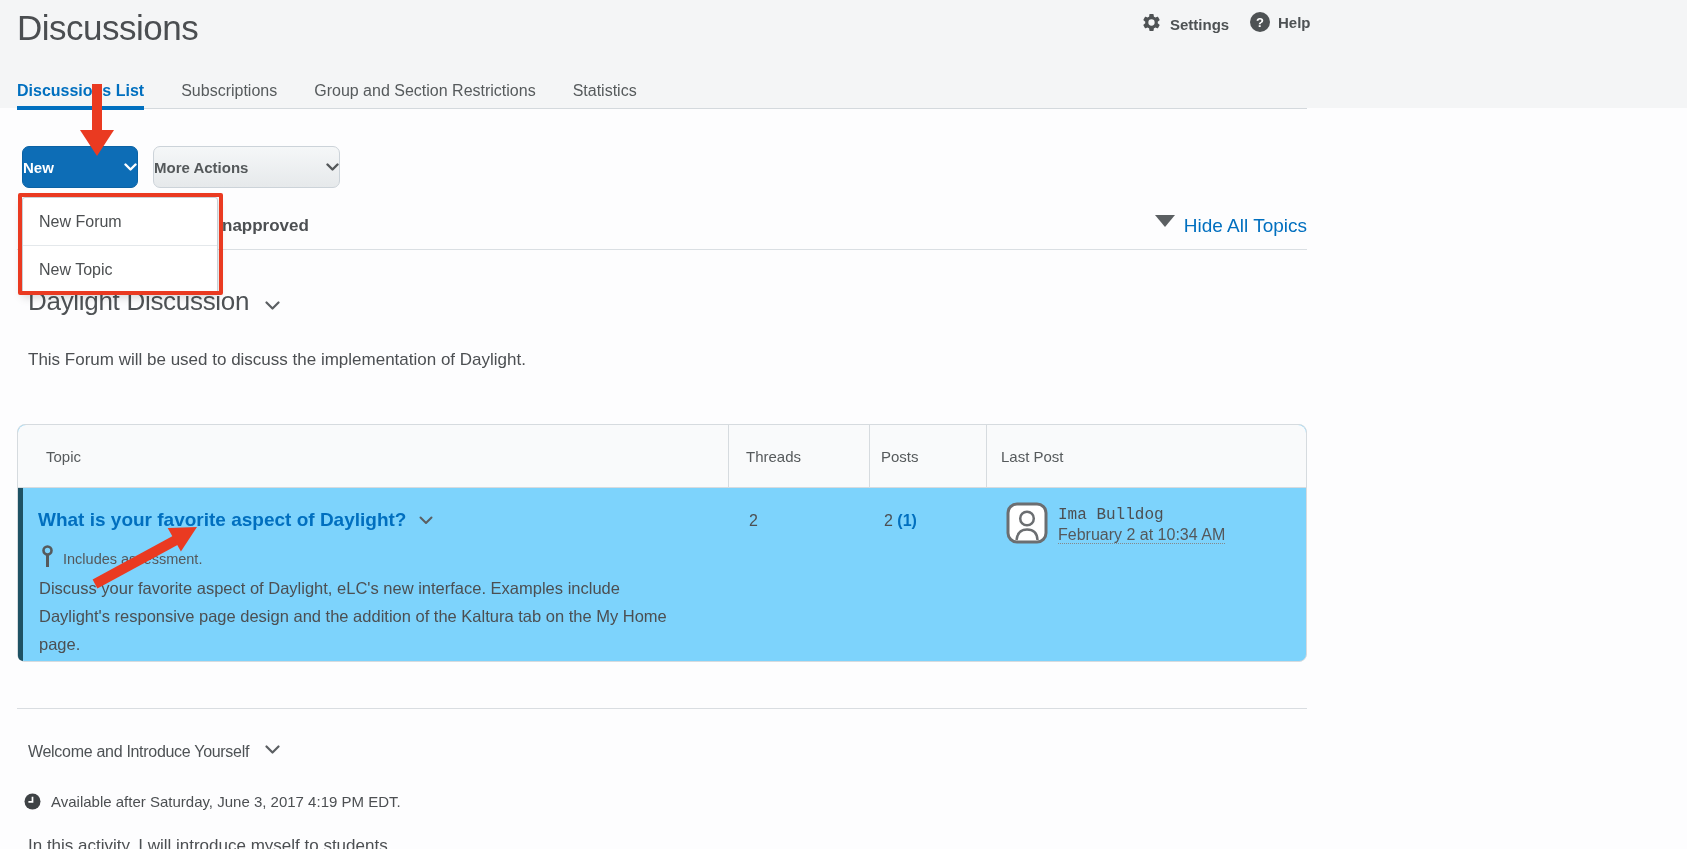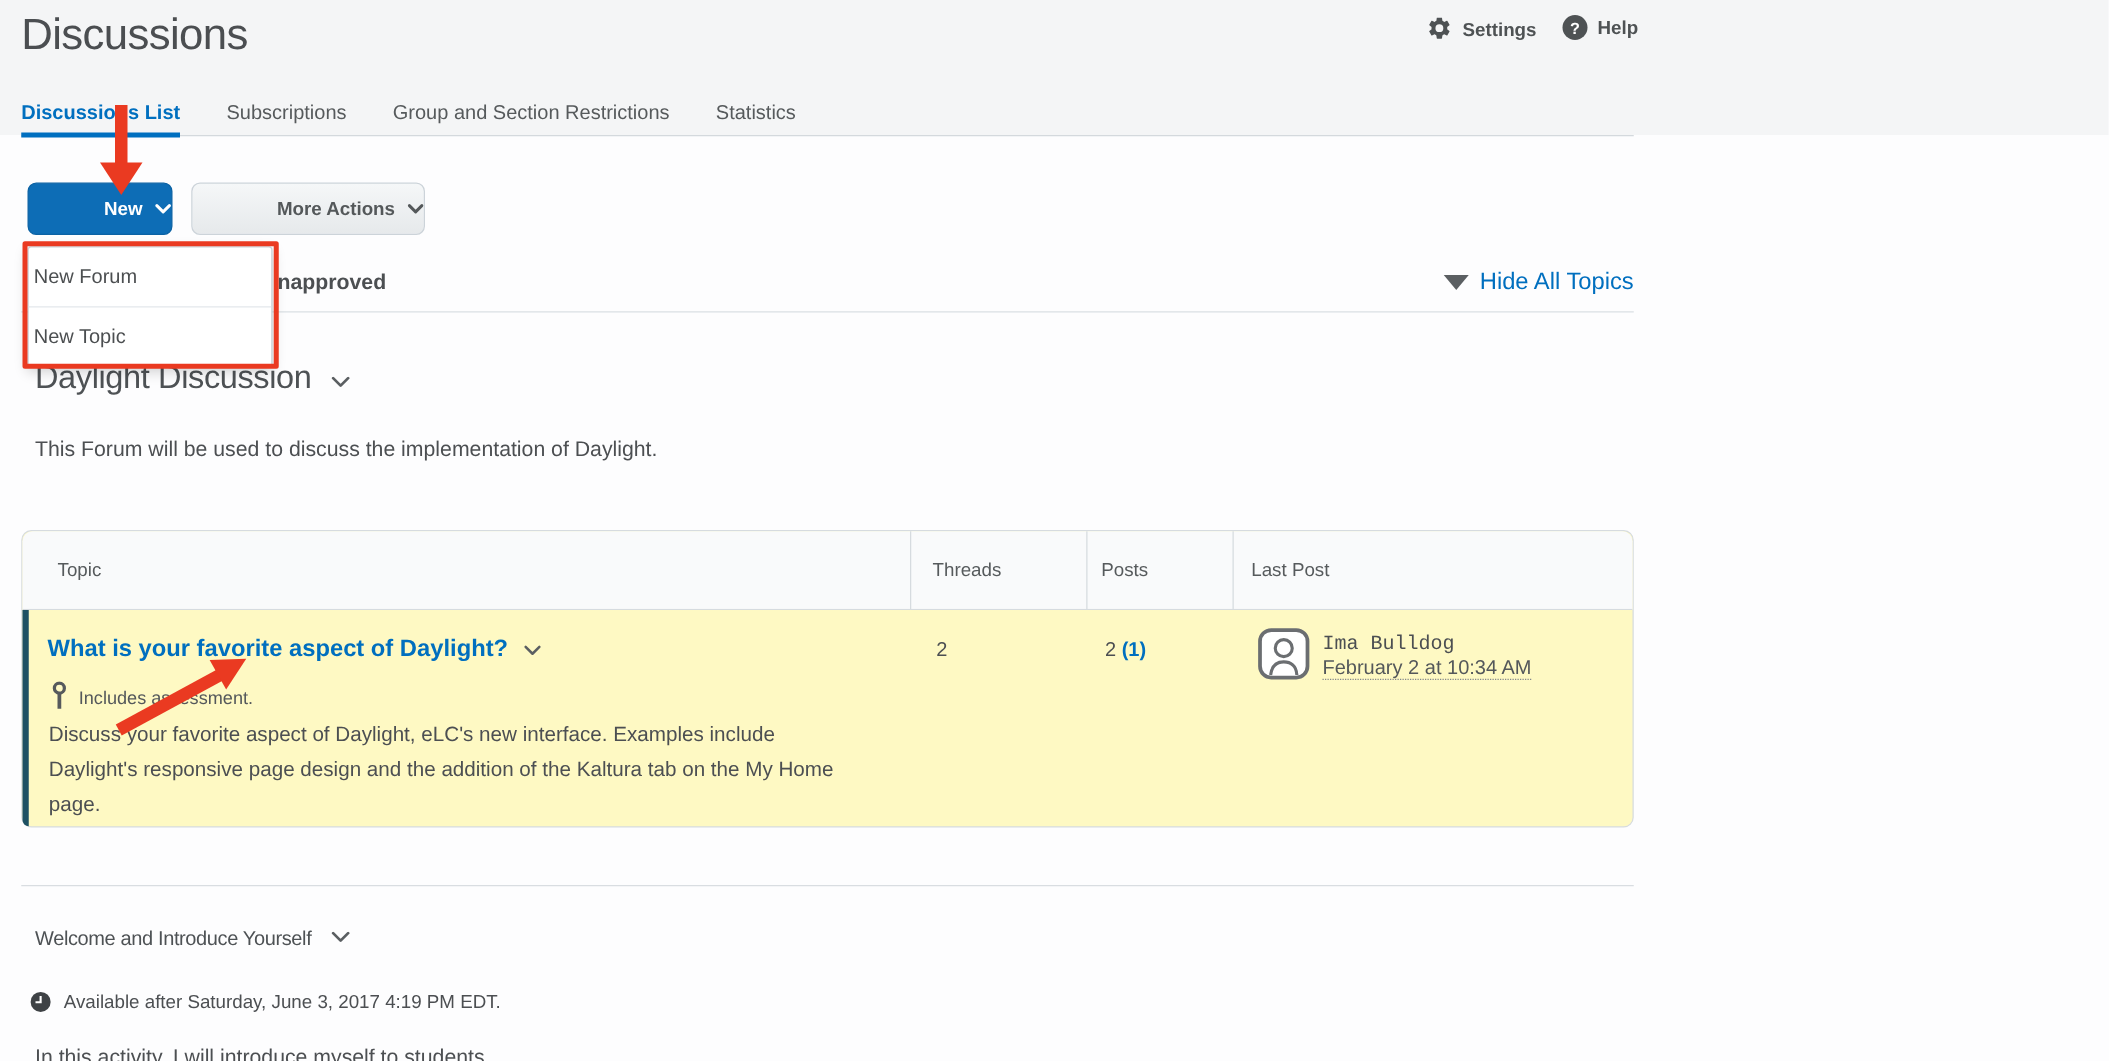--- a/index.html
+++ b/index.html
@@ -22,53 +22,53 @@
   .hdr-help { left:1250px; }
   .help-badge { width:20px; height:20px; border-radius:50%; background:#4e5254; color:#fff;
     font-size:13px; font-weight:700; display:flex; align-items:center; justify-content:center; }
 
   
   .tabbar { left:17px; top:82px; display:flex; gap:37px; z-index:2; }
   .tab { font-size:16px; color:#565a5c; padding-bottom:6px; cursor:pointer; white-space:nowrap; }
   .tab.active { color:#006fbf; font-weight:700; border-bottom:4px solid #006fbf; }
 
   
-  .btn { top:146px; height:42px; border-radius:7px; display:flex; align-items:center; justify-content:flex-end;
+  .btn { top:146px; height:42px; border-radius:7px; display:flex; align-items:center; justify-content:space-between;
     gap:10px; font-size:15px; font-weight:700; cursor:pointer; z-index:2; }
   .btn-new { left:22px; width:116px; background:#0d6db6; color:#fff; border:1px solid #0b62a4; }
   .btn-more { left:153px; width:187px; background:linear-gradient(#f5f7f8,#e6e9eb); color:#54585a; border:1px solid #ccd3d9; }
 
   
   .filter-rule { left:17px; top:249px; width:1290px; height:1px; background:#dadfe3; z-index:1; }
   .filter-frag { left:222px; top:216px; font-size:17px; font-weight:700; color:#4c4f52; z-index:1; }
 
-  .hide-topics { top:215px; right:380px; display:flex; align-items:center; gap:9px; cursor:pointer; z-index:1; }
+  .hide-topics { top:215px; right:380px; display:flex; align-items:flex-start; gap:9px; cursor:pointer; z-index:1; }
   .tri-down { width:0; height:0; border-left:10px solid transparent; border-right:10px solid transparent;
     border-top:12px solid #5b5f62; }
   .hide-topics span { font-size:19px; color:#006fbf; }
 
   
   .dropdown { left:22px; top:197px; width:196px; background:#fff; border:1px solid #c9d0d6;
     border-radius:3px; box-shadow:0 3px 10px rgba(0,0,0,.18); z-index:5; }
-  .dropdown .item { height:47px; display:flex; align-items:center; padding-left:4px;
+  .dropdown .item { height:47px; display:flex; align-items:center; padding-left:16px;
     font-size:16px; color:#4c4f51; cursor:pointer; }
   .dropdown .sep { height:1px; background:#e4e8eb; }
 
   
   .anno { z-index:20; pointer-events:none; }
   .anno-rect { left:18px; top:193px; width:205px; height:102px; border:4px solid #ea3a21; border-radius:2px; }
 
   
   .forum-head { left:28px; top:286px; display:flex; align-items:flex-end; gap:16px; }
   .forum-head h2 { font-size:26px; font-weight:500; color:#4e5255; letter-spacing:-0.3px; }
   .forum-head .chev { margin-bottom:6px; cursor:pointer; }
   .forum-desc { left:28px; top:350px; font-size:17px; color:#4c4f52; }
 
   
-  .topics-table { left:17px; top:424px; width:1290px; height:238px; background:#fef9c3;
+  .topics-table { left:17px; top:424px; width:1290px; height:238px; background:#7dd3fc;
     border:1px solid #d6dbdf; border-radius:8px; }
   .thead { position:absolute; left:0; top:0; width:100%; height:63px; background:#f9fafb;
     border-bottom:1px solid #d6dbdf; border-radius:8px 8px 0 0; }
   .th { position:absolute; top:0; height:63px; display:flex; align-items:center;
     font-size:15px; color:#565a5c; }
   .vline { position:absolute; top:0; width:1px; height:63px; background:#d6dbdf; }
 
   .unread-bar { position:absolute; left:0; top:63px; bottom:0; width:5px; background:#1e5163;
     border-radius:0 0 0 8px; }
 

